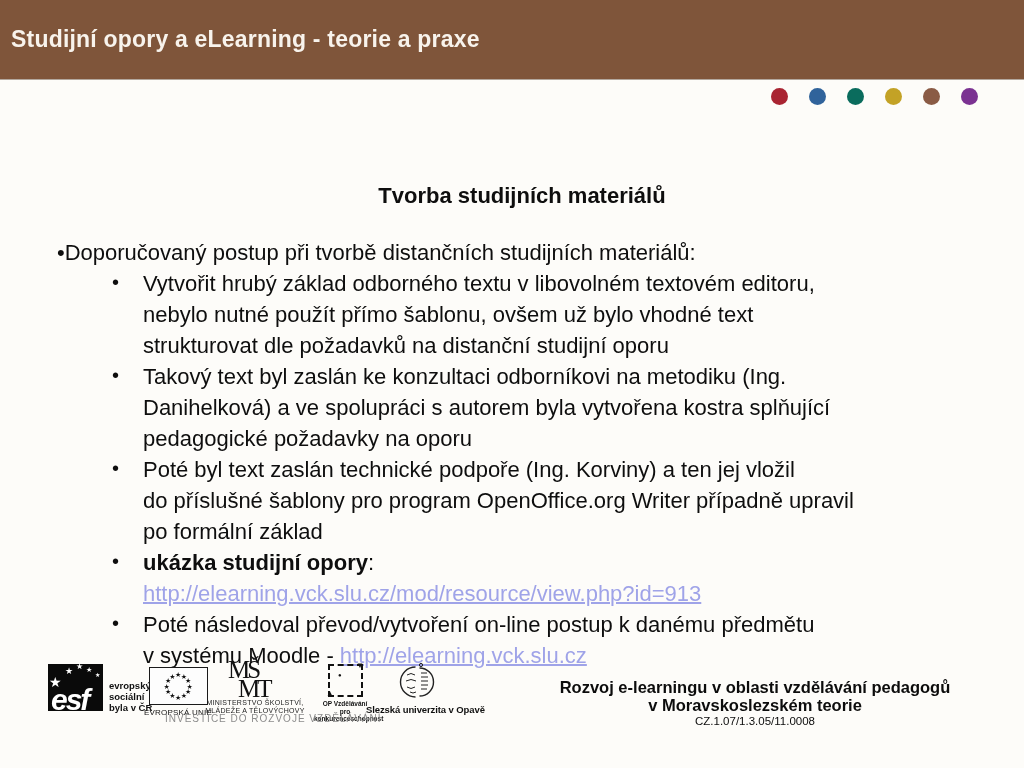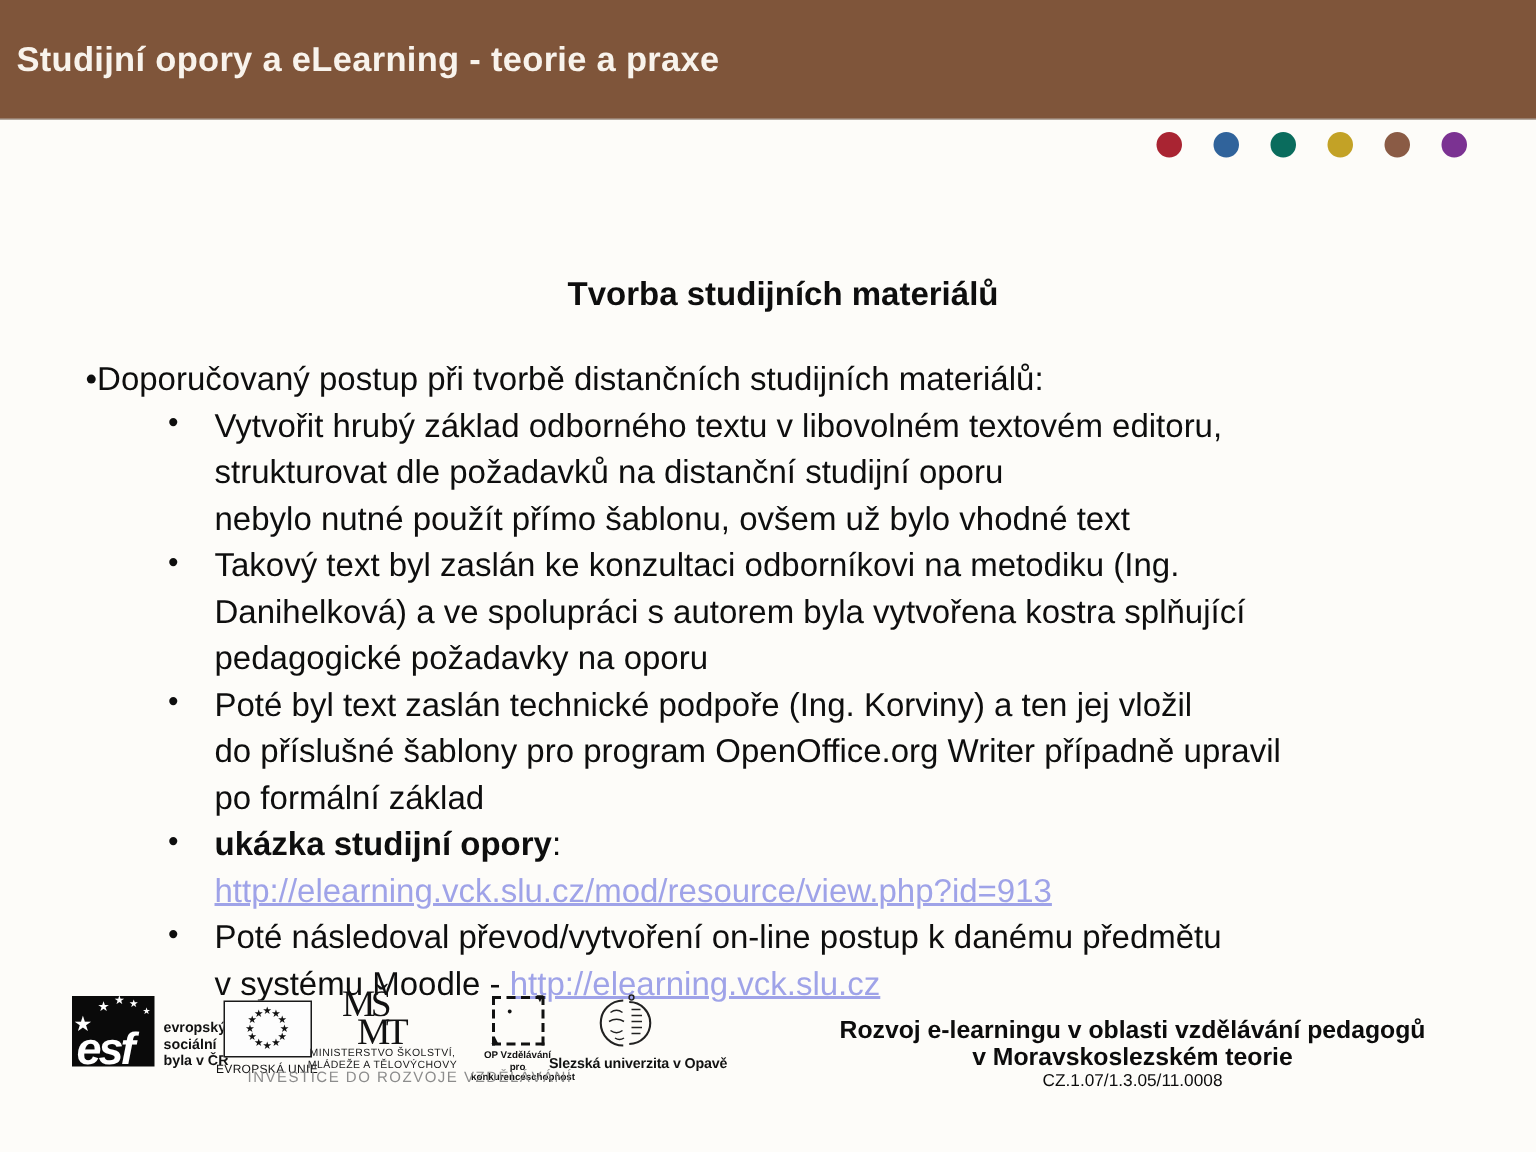--- a/index.html
+++ b/index.html
@@ -74,22 +74,22 @@
       <div class="dot" style="background: rgb(10, 108, 93);"></div>
       <div class="dot" style="background: rgb(195, 162, 38);"></div>
       <div class="dot" style="background: rgb(138, 91, 69);"></div>
       <div class="dot" style="background: rgb(123, 50, 146);"></div>
     </div>
 
   <div class="content-title">Tvorba studijních materiálů</div>
   <div class="bullets">
       <div class="line lvl0"><span class="bullet">•</span><span>Doporučovaný postup při tvorbě distančních studijních materiálů:</span></div>
       <div class="line lvl1"><span class="bullet">•</span><span>Vytvořit hrubý základ odborného textu v libovolném textovém editoru,</span></div>
+      <div class="line lvl1"><span>nebylo nutné použít přímo šablonu, ovšem už bylo vhodné text</span></div>
       <div class="line lvl1"><span>strukturovat dle požadavků na distanční studijní oporu</span></div>
-      <div class="line lvl1"><span>nebylo nutné použít přímo šablonu, ovšem už bylo vhodné text</span></div>
       <div class="line lvl1"><span class="bullet">•</span><span>Takový text byl zaslán ke konzultaci odborníkovi na metodiku (Ing.</span></div>
       <div class="line lvl1"><span>Danihelková) a ve spolupráci s autorem byla vytvořena kostra splňující</span></div>
       <div class="line lvl1"><span>pedagogické požadavky na oporu</span></div>
       <div class="line lvl1"><span class="bullet">•</span><span>Poté byl text zaslán technické podpoře (Ing. Korviny) a ten jej vložil</span></div>
       <div class="line lvl1"><span>do příslušné šablony pro program OpenOffice.org Writer případně upravil</span></div>
       <div class="line lvl1"><span>po formální základ</span></div>
       <div class="line lvl1"><span class="bullet">•</span><span class="bold">ukázka studijní opory</span><span>:</span></div>
       <div class="line lvl1"><a class="link" href="#" style="color: rgb(159, 163, 232);">http://elearning.vck.slu.cz/mod/resource/view.php?id=913</a></div>
       <div class="line lvl1"><span class="bullet">•</span><span>Poté následoval převod/vytvoření on-line postup k danému předmětu</span></div>
       <div class="line lvl1"><span>v systému Moodle - </span><a class="link" href="#" style="color: rgb(159, 163, 232);">http://elearning.vck.slu.cz</a></div>

